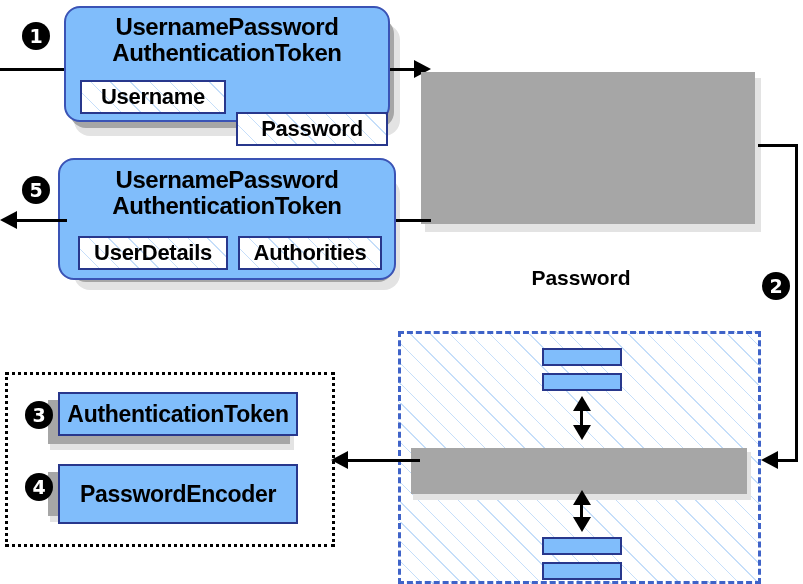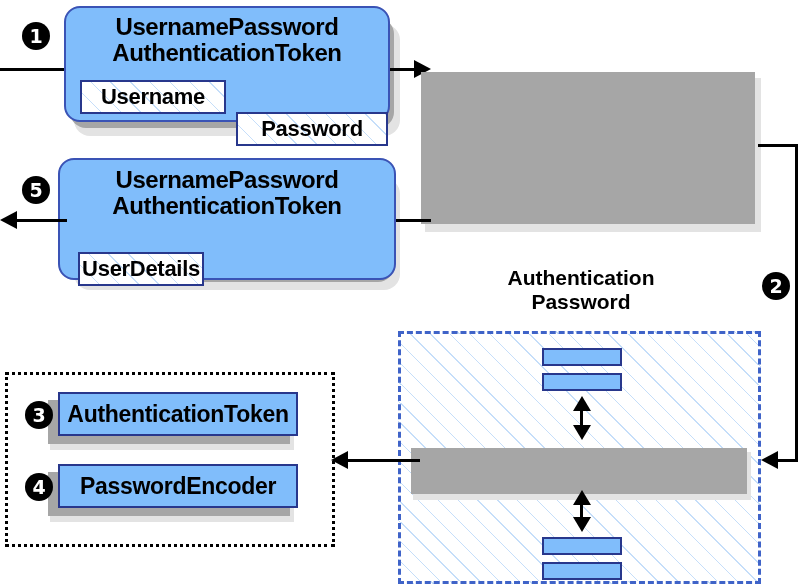--- a/index.html
+++ b/index.html
@@ -209,22 +209,25 @@
 
 
   <div class="shadow-light" style="left:74px; top:178px; width:326px; height:112px; border-radius:16px;"></div>
   <div class="shadow-dark" style="left:70px; top:172px; width:324px; height:110px; border-radius:16px;"></div>
 
   <div class="blue-box rounded" style="left:58px; top:158px; width:338px; height:122px; display:block;">
     <div style="padding-top:7px; font-size:24px; text-align:center; letter-spacing:-0.4px;">
       <div>UsernamePassword</div>
       <div>AuthenticationToken</div>
     </div>
-    <div class="token-field hatch-soft" style="left:18px; top:92px; width:126px; height:34px;">
+    <div class="token-field hatch-soft" style="left:18px; top:76px; width:150px; height:34px;">
       <span>UserDetails</span>
+    </div>
+    <div class="token-field hatch-soft" style="left:178px; top:76px; width:144px; height:34px;">
+      <span>Authorities</span>
     </div>
   </div>
 
   <div class="bullet" style="left:22px; top:176px;">
     <span>5</span>
   </div>
 
   <div class="line-h" style="left:17px; top:219px; width:50px;"></div>
   <div class="arrow-left" style="left:0px; top:211px;"></div>
 
@@ -233,21 +236,20 @@
   <div class="line-h" style="left:758px; top:144px; width:40px;"></div>
   <div class="line-v" style="left:795px; top:144px; height:316px;"></div>
   <div class="line-h" style="left:778px; top:459px; width:20px;"></div>
   <div class="arrow-left" style="left:761px; top:451px;"></div>
 
   <div class="bullet" style="left:762px; top:272px;">
     <span>2</span>
   </div>
 
   <div class="caption" style="left:470px; top:266px; width:222px;">
-    <div>Authentication</div>
     <div>Password</div>
   </div>
 
   <div class="dashed-box hatch-soft" style="left:398px; top:331px; width:363px; height:253px;"></div>
 
   <div class="mini-bar" style="left:542px; top:348px; width:80px; height:18px;"></div>
   <div class="mini-bar" style="left:542px; top:373px; width:80px; height:18px;"></div>
 
   <div class="arrow-up" style="left:573px; top:396px;"></div>
   <div class="line-v" style="left:580px; top:401px; height:32px;"></div>
@@ -270,21 +272,21 @@
   <div class="shadow-dark" style="left:48px; top:400px; width:242px; height:44px;"></div>
   <div class="blue-box" style="left:58px; top:392px; width:240px; height:44px; font-size:23px; letter-spacing:-0.3px;">
     <span>AuthenticationToken</span>
   </div>
   <div class="bullet" style="left:25px; top:401px;">
     <span>3</span>
   </div>
 
   <div class="shadow-light" style="left:50px; top:476px; width:244px; height:46px;"></div>
   <div class="shadow-dark" style="left:48px; top:472px; width:242px; height:44px;"></div>
-  <div class="blue-box" style="left:58px; top:464px; width:240px; height:44px; font-size:23px; letter-spacing:-0.3px;">
+  <div class="blue-box" style="left:58px; top:464px; width:240px; height:60px; font-size:23px; letter-spacing:-0.3px;">
     <span>PasswordEncoder</span>
   </div>
   <div class="bullet" style="left:25px; top:473px;">
     <span>4</span>
   </div>
 
   <div class="line-h" style="left:348px; top:459px; width:72px;"></div>
   <div class="arrow-left" style="left:331px; top:451px;"></div>
 
 </div>

